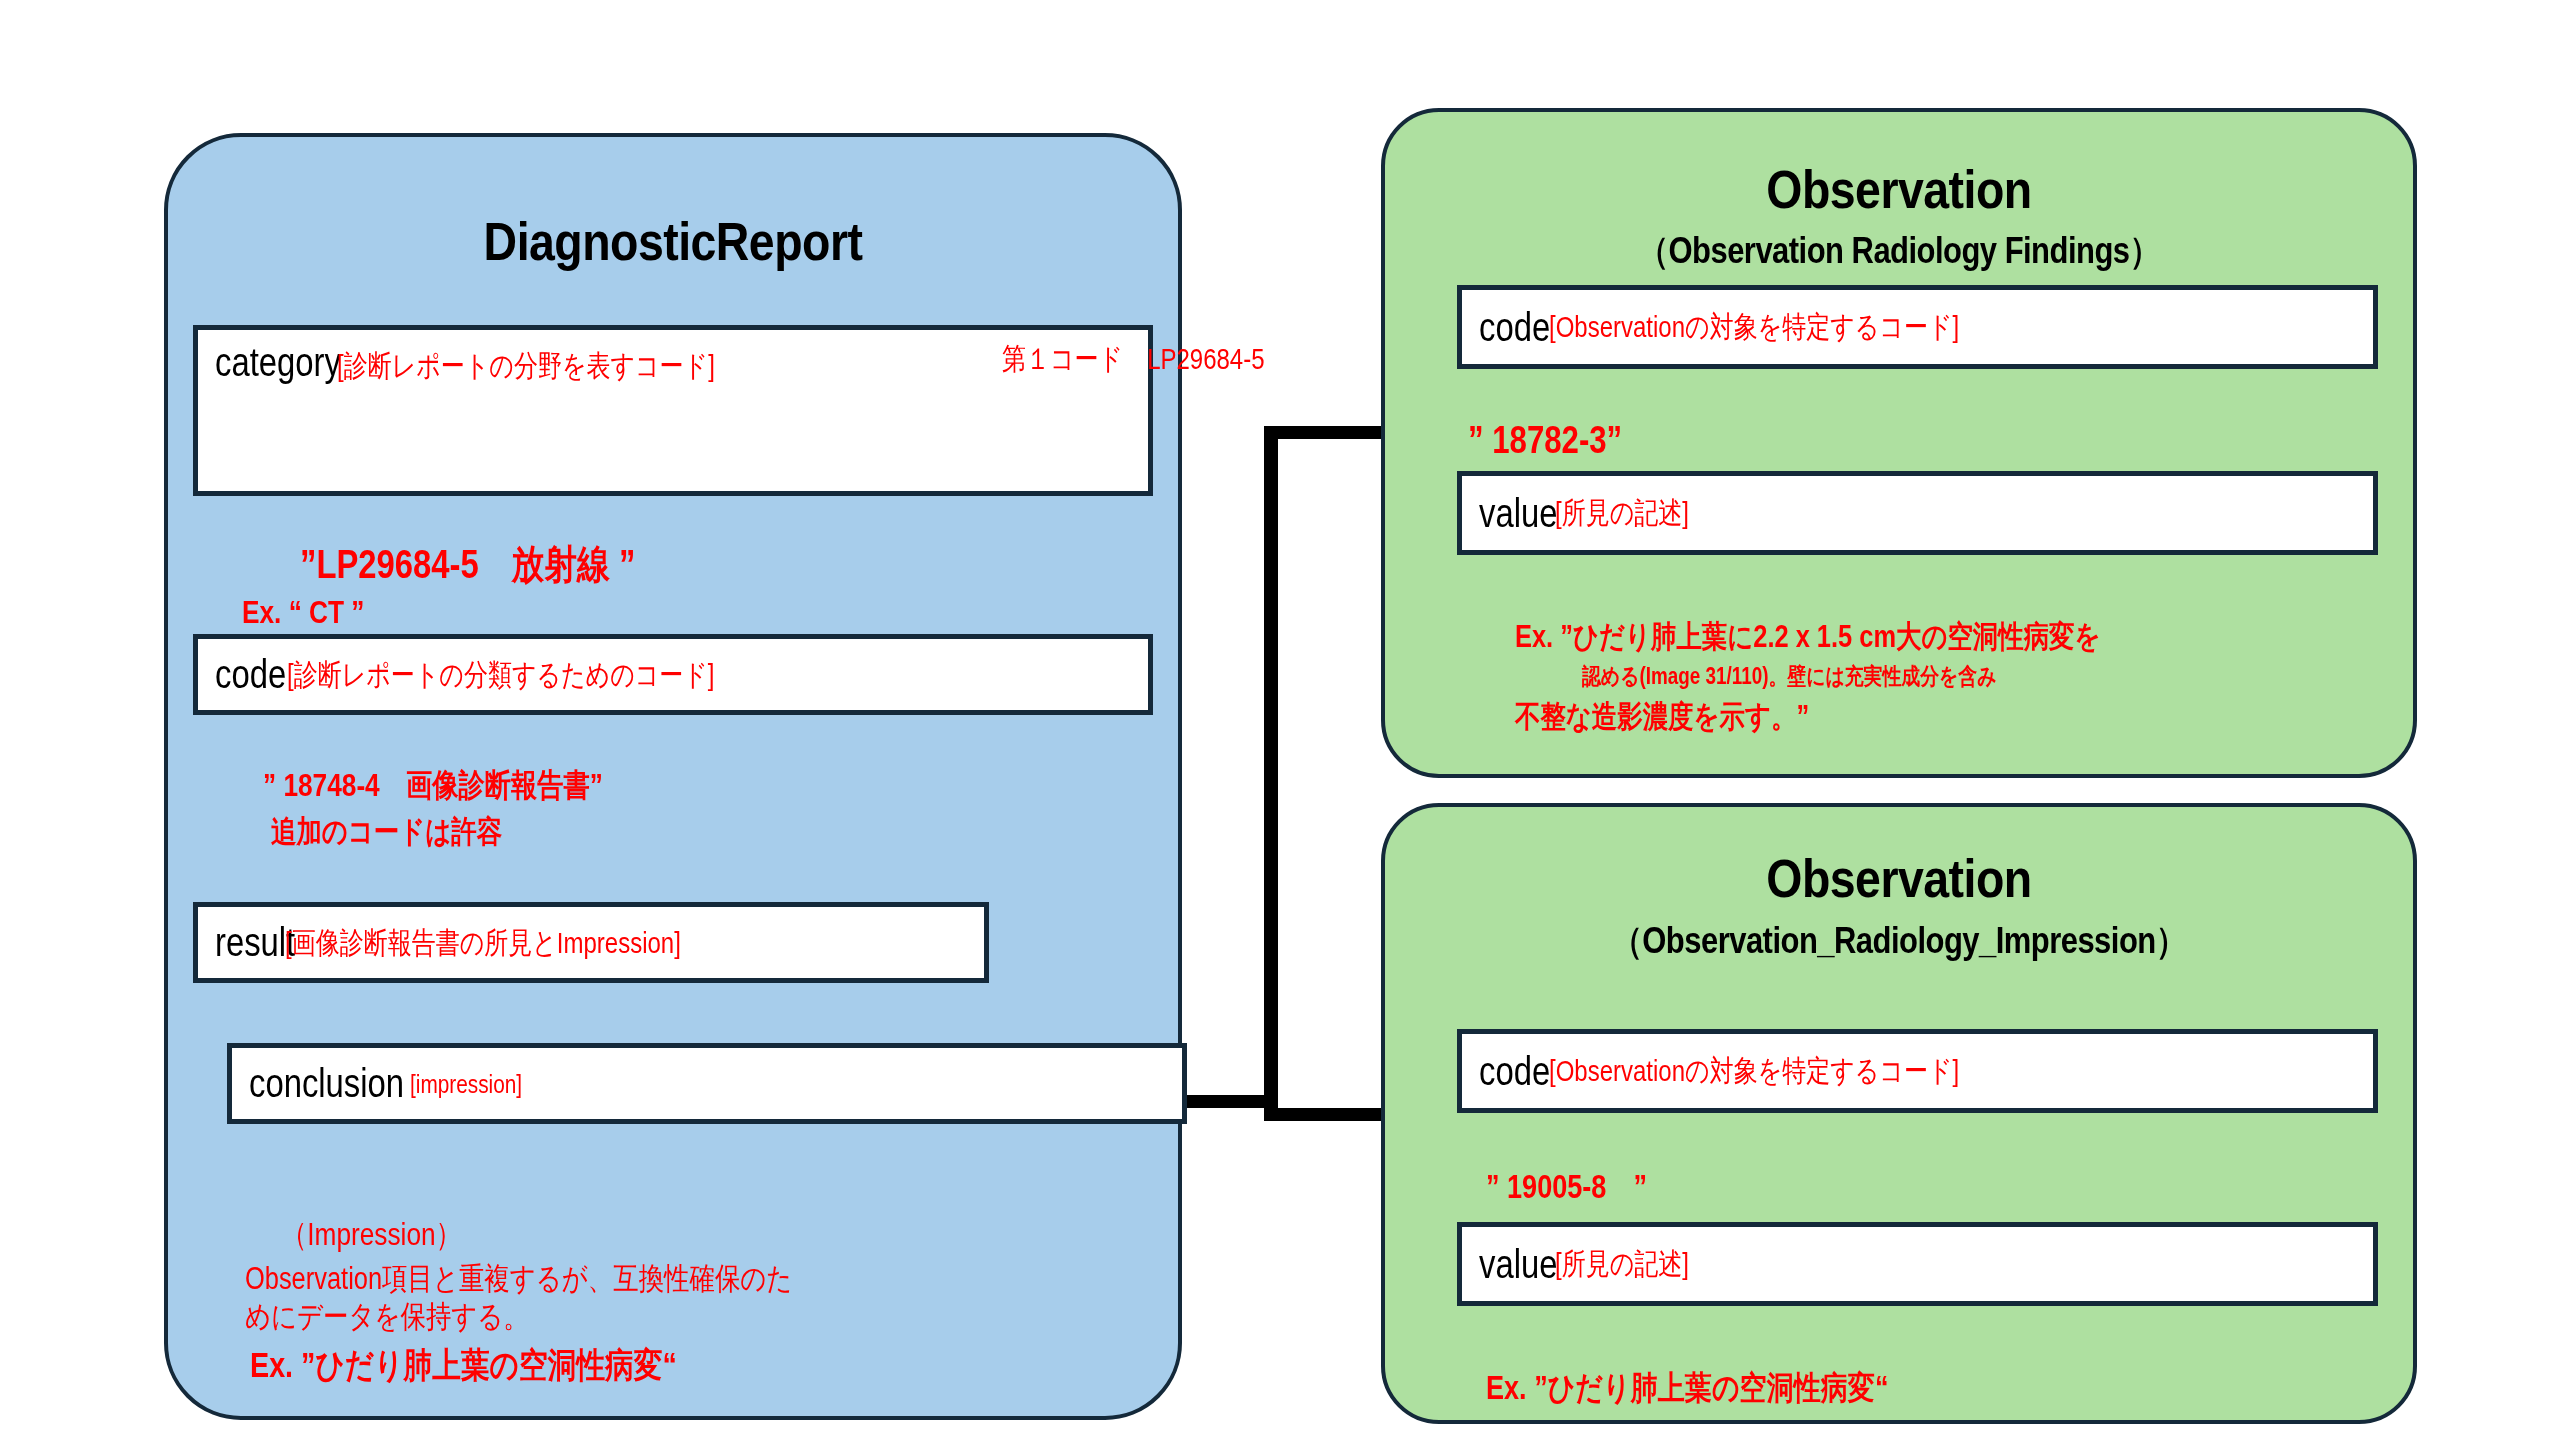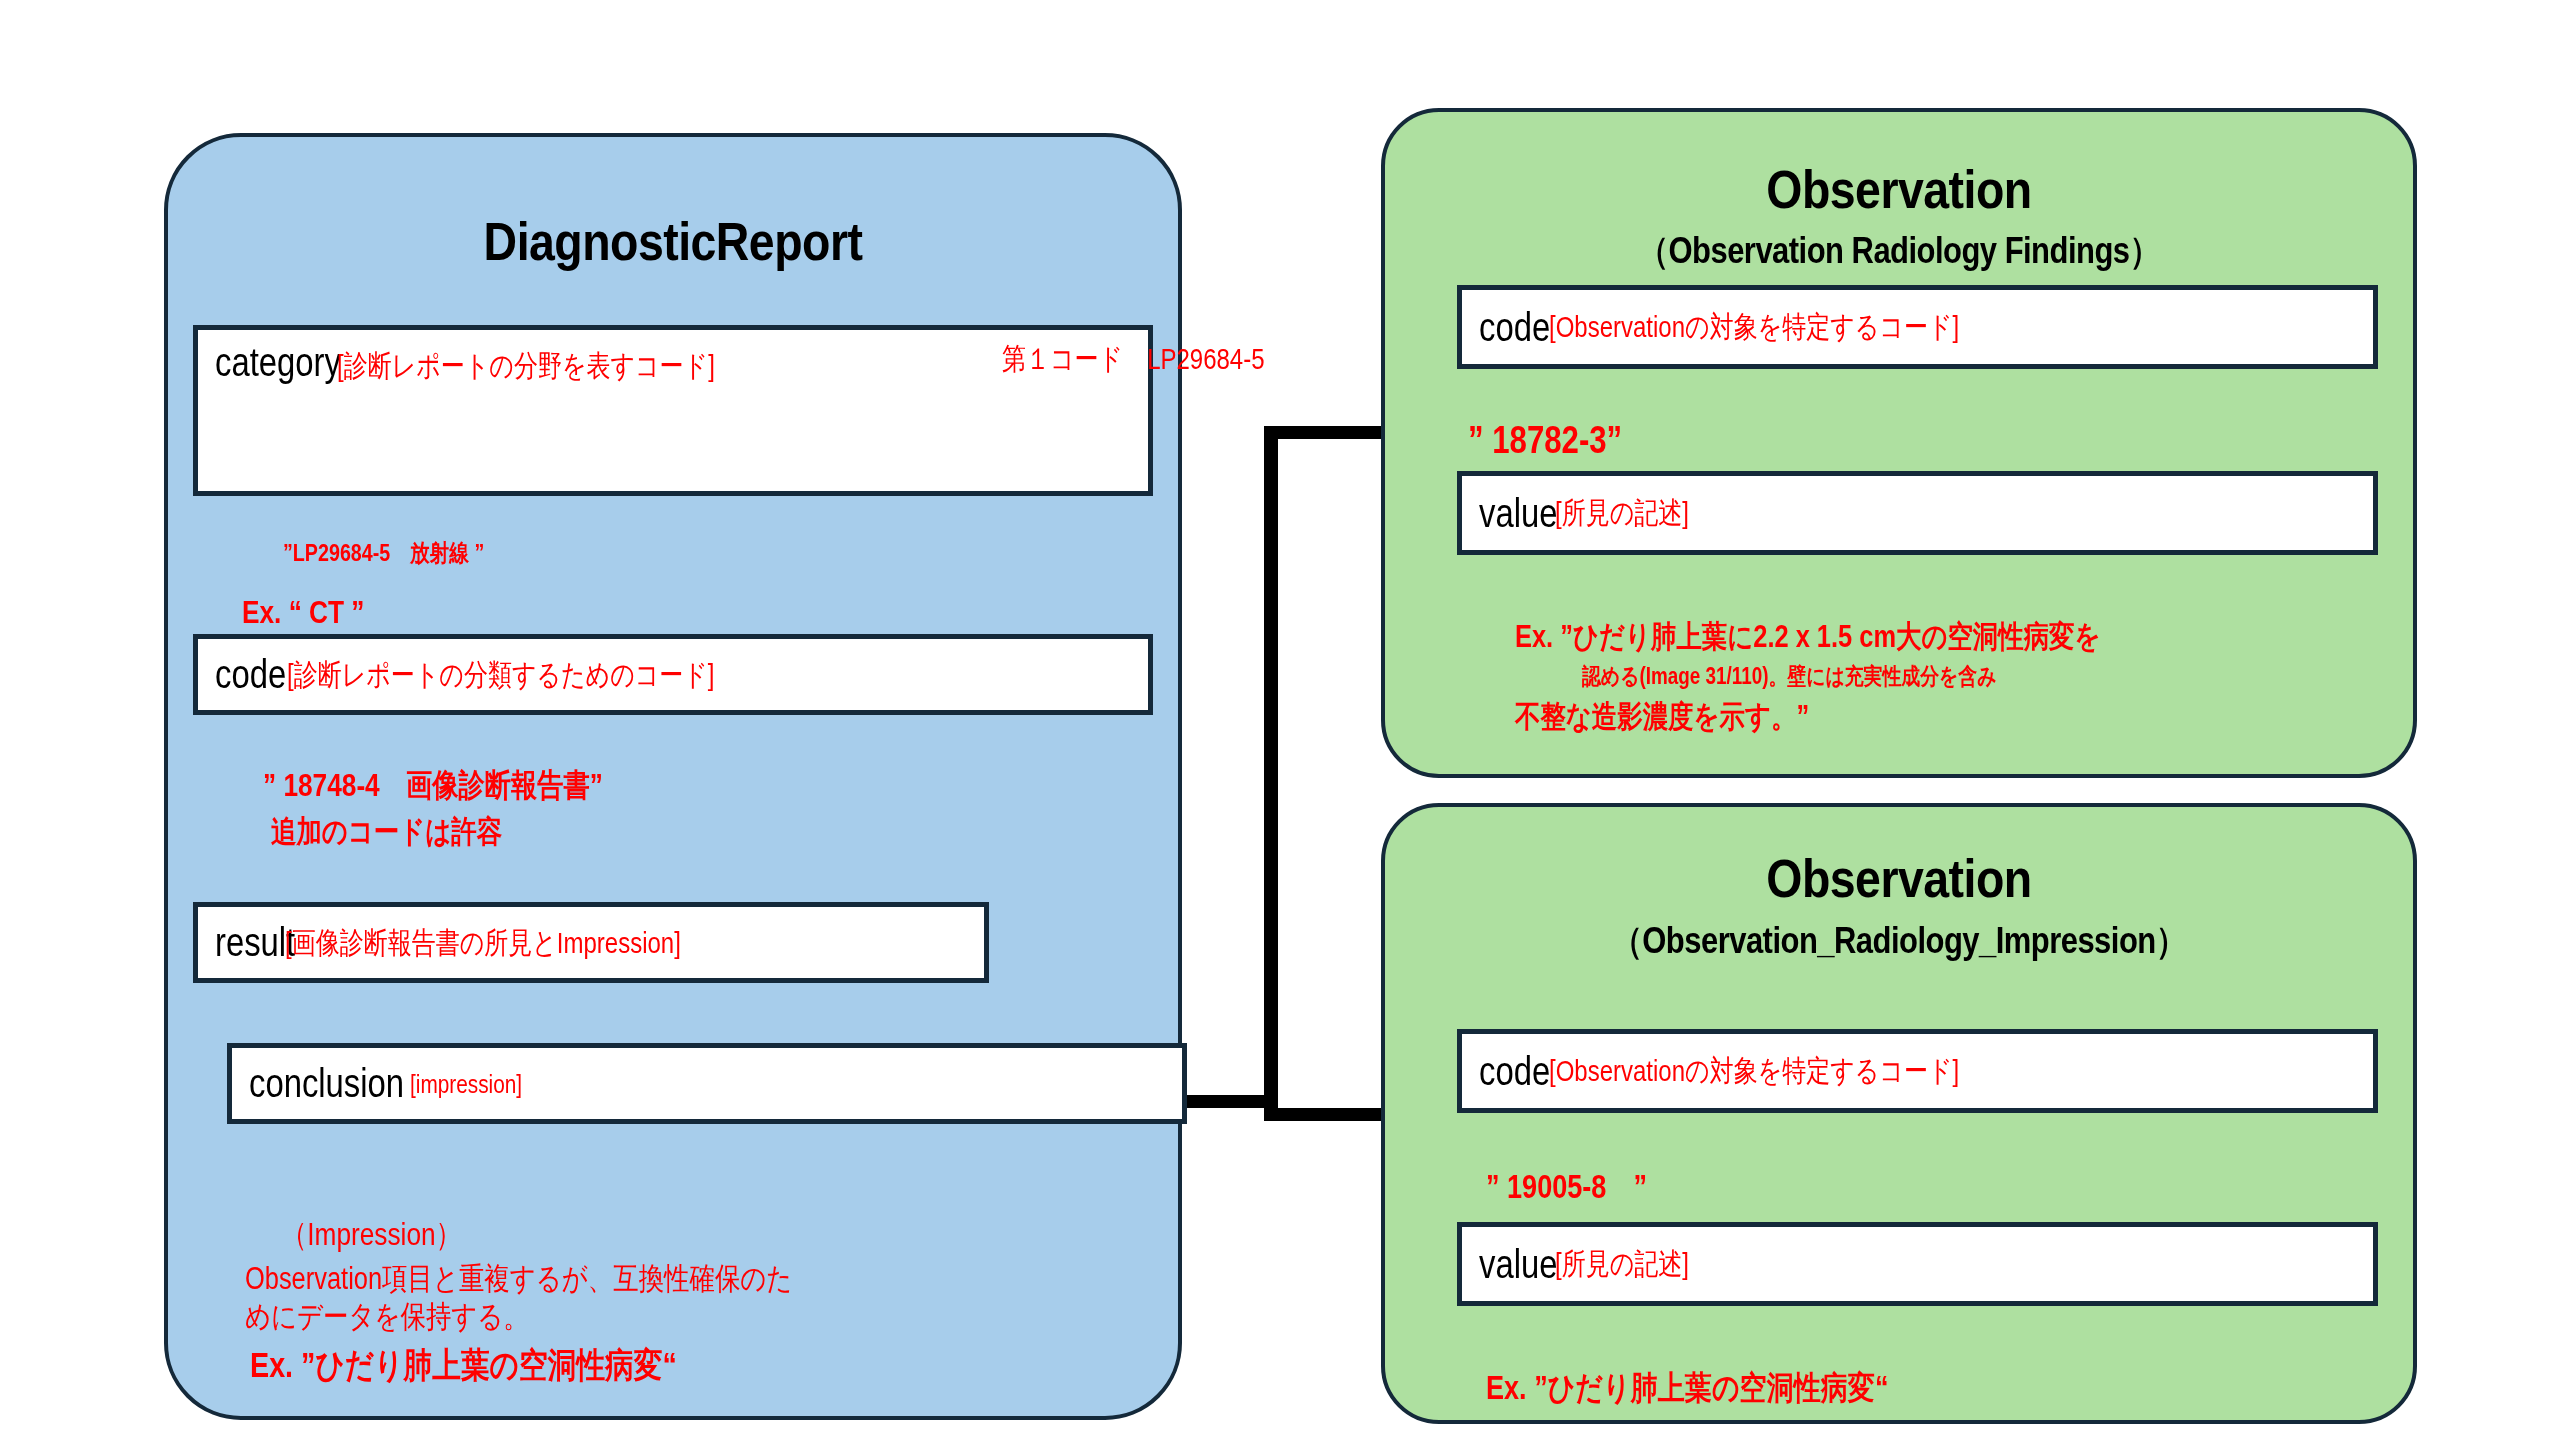--- a/index.html
+++ b/index.html
@@ -103,21 +103,21 @@
       </div>
       <div style="margin-left:187px;margin-top:1.3px;">
         <span class="field-desc" style="display:block;">第１コード　LP29684-5</span>
       </div>
       <div style="margin-left:82px;margin-top:1.3px;">
         <span class="field-desc" style="display:block;">第２コード　DICOM モダリティコード</span>
       </div>
     </div>
   </div>
 
-  <div class="note note-bold" style="left:256px;top:500px;font-size:24px;line-height:35px;">
+  <div class="note note-bold" style="left:256px;top:512px;font-size:40px;line-height:35px;">
     <span class="cond">”LP29684-5　放射線 ”</span>
   </div>
   <div class="note" style="left:206px;top:560px;font-size:32px;line-height:35px;font-weight:bold;">
     <span class="cond">Ex. “ CT ”</span>
   </div>
 
   <div class="field" style="left:193px;top:634px;width:960px;height:81px;">
     <span class="field-name">code</span>
     <span class="field-desc" style="margin-left:-14px;">[診断レポートの分類するためのコード]</span>
   </div>

